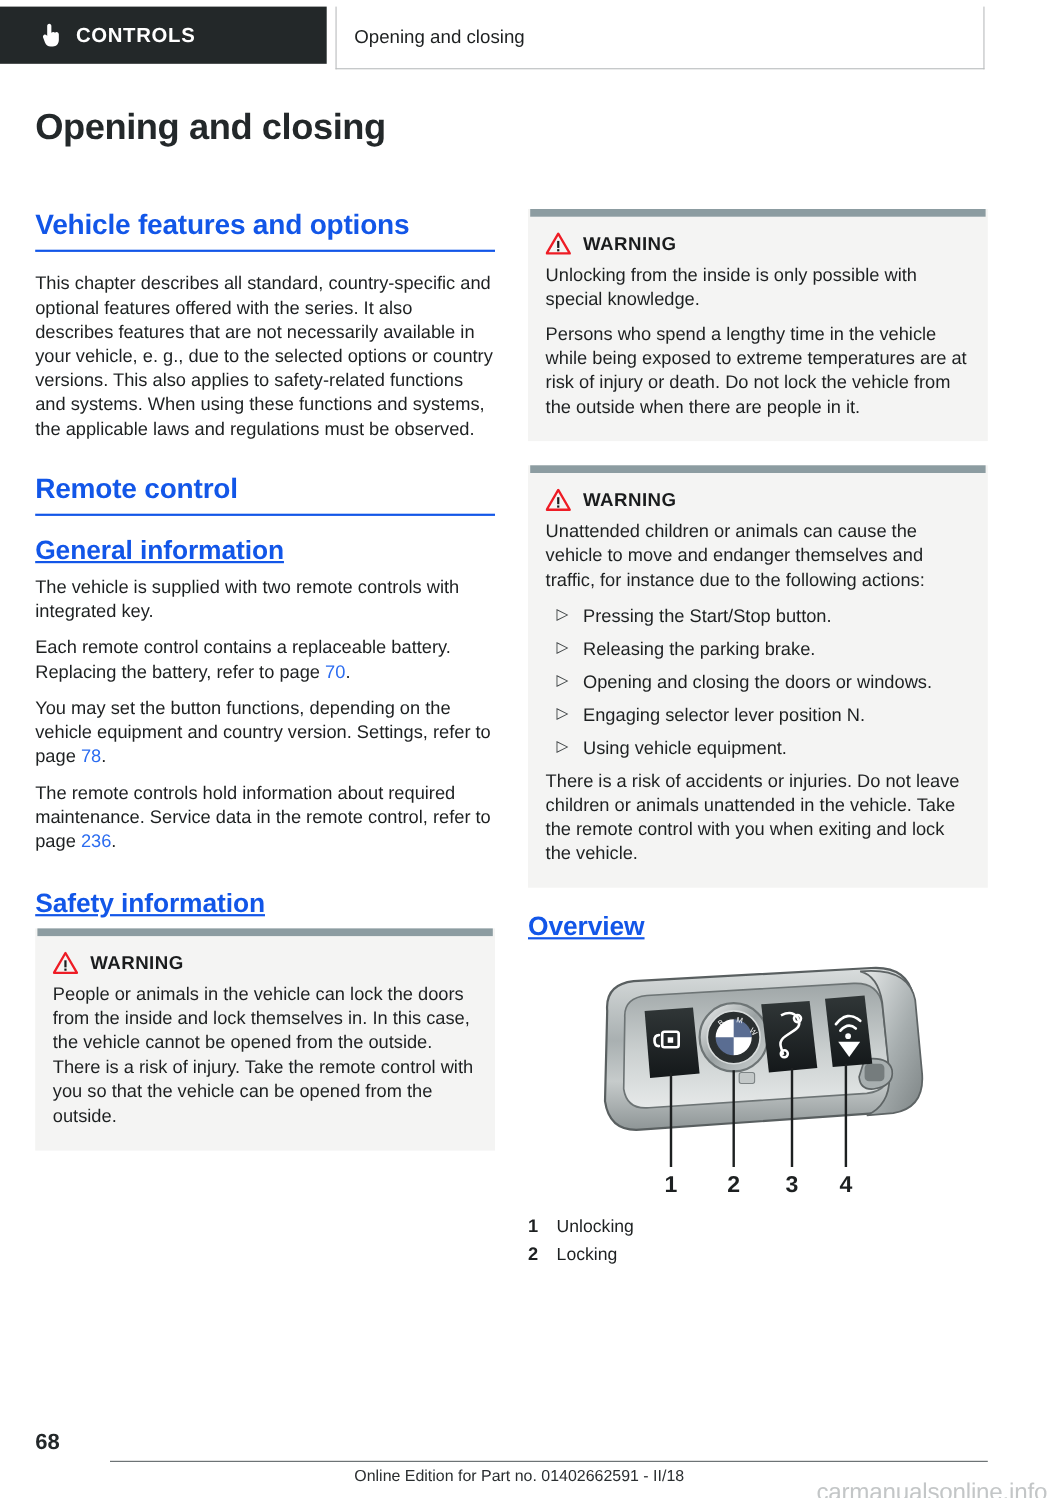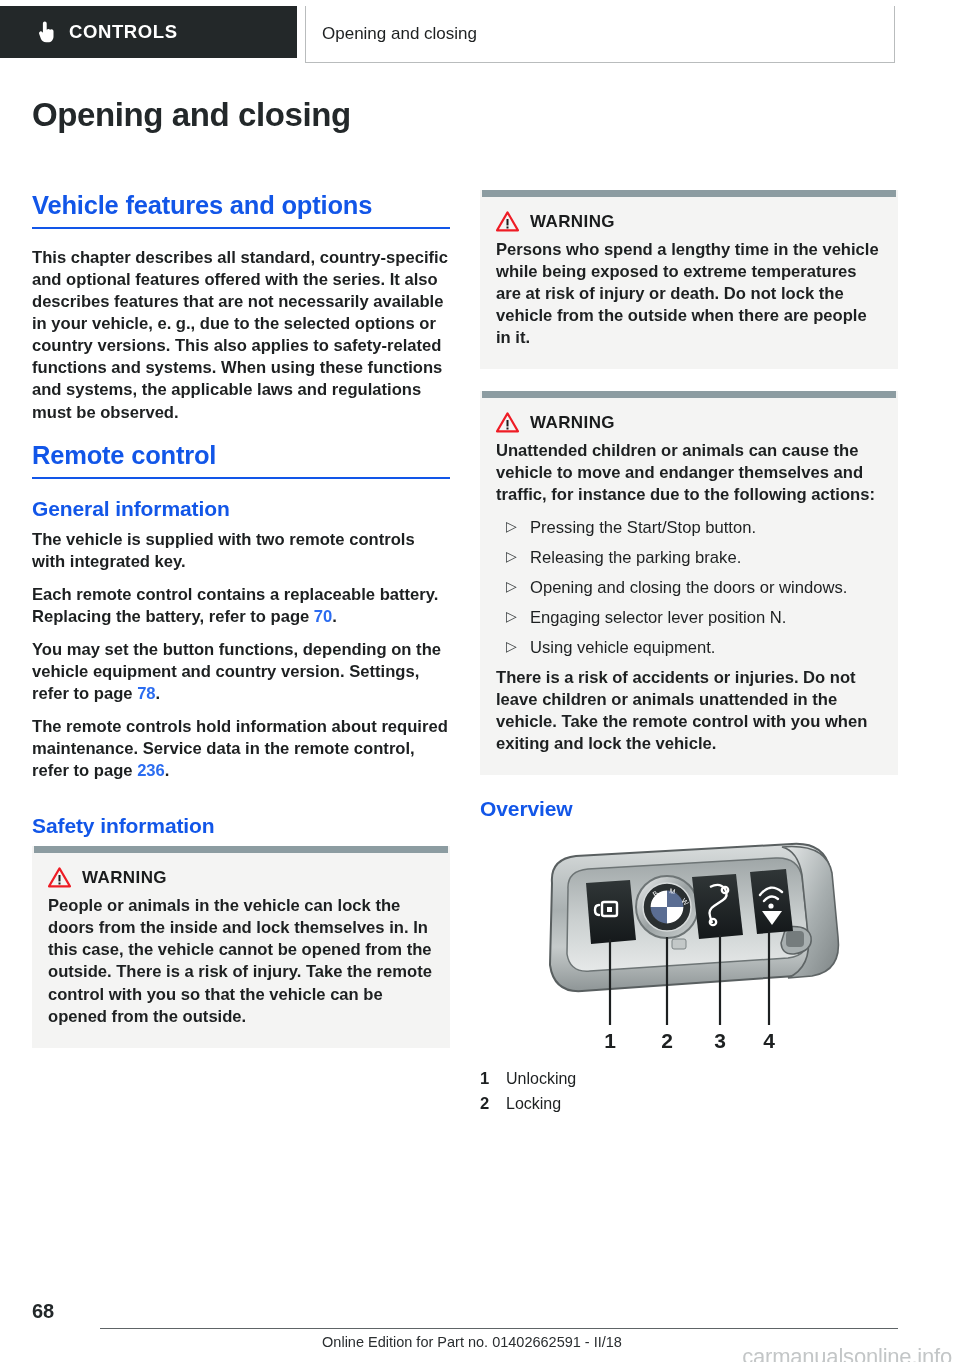--- a/index.html
+++ b/index.html
@@ -104,34 +104,34 @@
     padding: 0;
   }
   .rule-blue {
     border: none;
     border-top: 2px solid #1256e8;
     margin: 7px 0 18px 0;
     height: 0;
   }
   .h2-blue {
     color: #1256e8;
-    font-size: 21px;
+    font-size: 24px;
     font-weight: bold;
     margin: 32px 0 8px 0;
     letter-spacing: -0.1px;
+    text-decoration: underline;
   }
   .h2-blue.first { margin-top: 0; }
 
   
   p.body {
     font-size: 16.6px;
     line-height: 1.33;
     margin: 0 0 11px 0;
     color: #1d2021;
-    font-weight: bold;
   }
   .pageref {
     color: #2b6cf0;
   }
 
   
   .warnbox {
     background: #f4f4f3;
     margin: 0 0 22px 0;
     padding: 0;
@@ -267,21 +267,21 @@
 
 <div class="page-title">Opening and closing</div>
 
 <div class="col-left">
 
   <h1 class="h1-blue">Vehicle features and options</h1>
   <hr class="rule-blue">
 
   <p class="body">This chapter describes all standard, country-specific and optional features offered with the series. It also describes features that are not necessarily available in your vehicle, e. g., due to the selected options or country versions. This also applies to safety-related functions and systems. When using these functions and systems, the applicable laws and regulations must be observed.</p>
 
-  <h1 class="h1-blue" style="margin-top:16px">Remote control</h1>
+  <h1 class="h1-blue" style="margin-top:28px">Remote control</h1>
   <hr class="rule-blue">
 
   <h2 class="h2-blue first">General information</h2>
 
   <p class="body">
     <span>The vehicle is supplied with two remote controls with integrated key.</span>
   </p>
   <p class="body">
     <span>Each remote control contains a replaceable battery. Replacing the battery, refer to page </span><span class="pageref">70</span><span>.</span>
   </p>
@@ -317,20 +317,21 @@
     <div class="warnbox-bar"></div>
     <div class="warnbox-inner">
       <div class="warn-head">
         <svg class="warn-tri" viewBox="0 0 23 21">
           <path d="M11.5 1.4 L22 19.4 L1 19.4 Z" fill="none" stroke="#ee1c25" stroke-width="2.1" stroke-linejoin="round"></path>
           <rect x="10.5" y="8" width="2" height="6.4" fill="#1a1c1d"></rect>
           <rect x="10.5" y="15.5" width="2" height="2" fill="#1a1c1d"></rect>
         </svg>
         <span class="warn-title">WARNING</span>
       </div>
+      <p class="body">Unlocking from the inside is only possible with special knowledge.</p>
       <p class="body">Persons who spend a lengthy time in the vehicle while being exposed to extreme temperatures are at risk of injury or death. Do not lock the vehicle from the outside when there are people in it.</p>
     </div>
   </div>
 
   <div class="warnbox">
     <div class="warnbox-bar"></div>
     <div class="warnbox-inner">
       <div class="warn-head">
         <svg class="warn-tri" viewBox="0 0 23 21">
           <path d="M11.5 1.4 L22 19.4 L1 19.4 Z" fill="none" stroke="#ee1c25" stroke-width="2.1" stroke-linejoin="round"></path>

